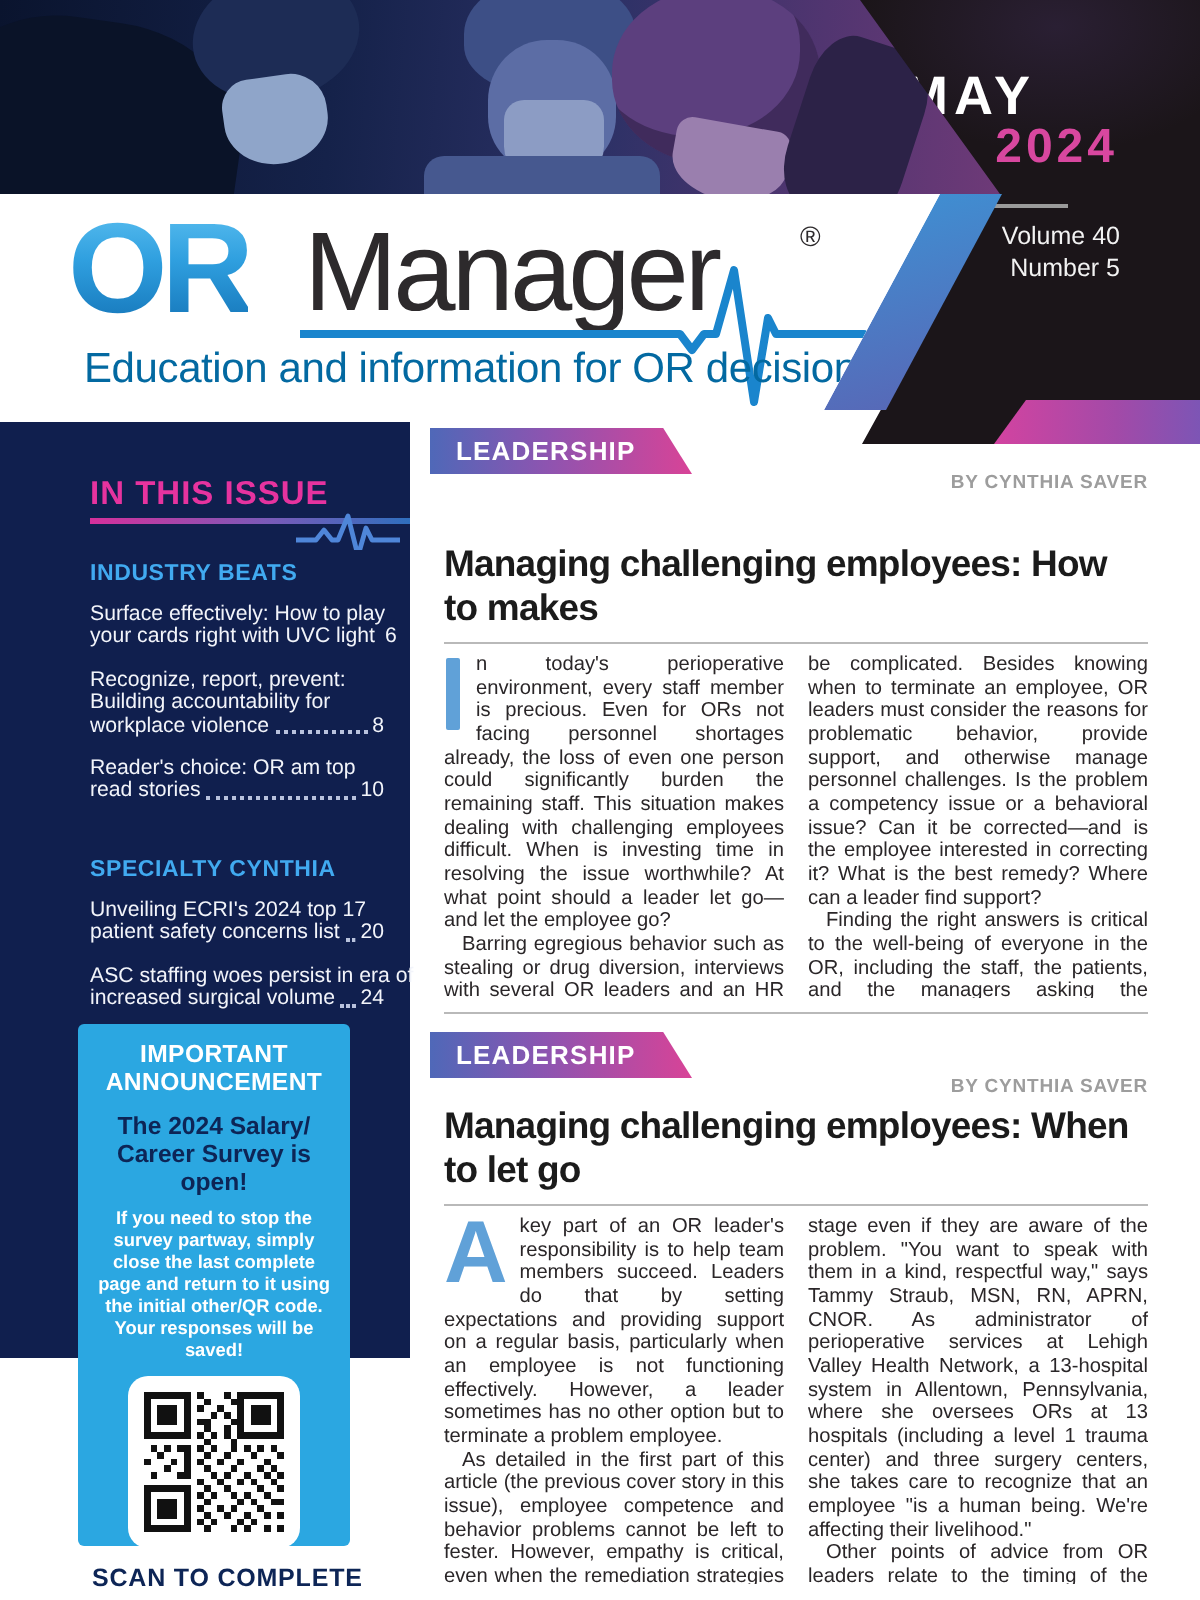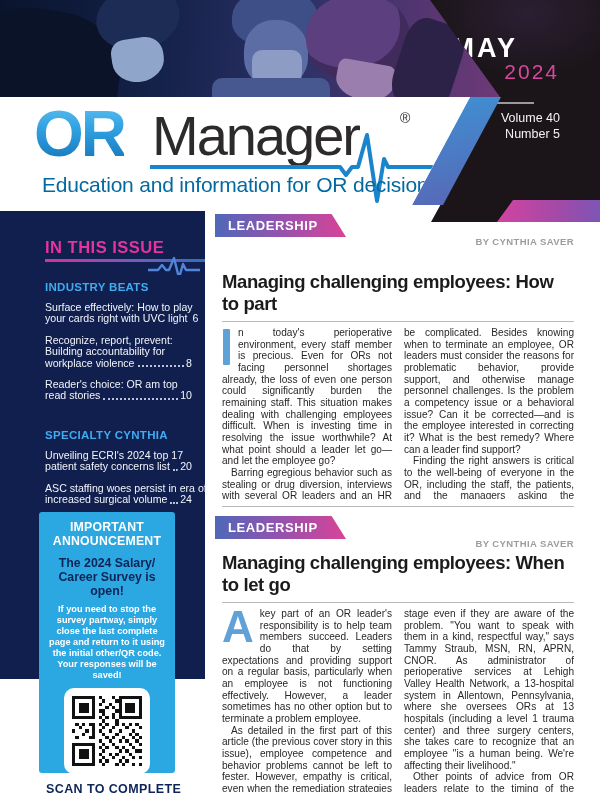--- a/index.html
+++ b/index.html
@@ -22,21 +22,21 @@
   .fig-right-mask{left:336px;top:62px;width:58px;height:38px;background:#9a7fae;border-radius:8px 8px 50% 50%;transform:rotate(10deg);}
   .fig-right-arm{left:398px;top:20px;width:60px;height:90px;background:#2c2247;border-radius:30%;transform:rotate(18deg);}
 
   .black-panel{position:absolute;top:0;left:0;width:600px;height:222px;
     background:
       radial-gradient(140px 90px at 88% 6%, rgba(70,50,100,.35), rgba(0,0,0,0) 70%),
       linear-gradient(115deg, rgba(96,26,66,.55) 0%, rgba(40,16,32,.25) 22%, rgba(0,0,0,0) 40%),
       #1b1519;
     clip-path:polygon(430px 0,600px 0,600px 222px,431px 222px,500px 97px);}
   .panel-month{position:absolute;top:33px;right:82px;font-size:27px;font-weight:700;color:#ffffff;letter-spacing:3px;}
-  .panel-year{position:absolute;top:60px;right:41px;font-size:21px;font-weight:400;color:#d8479f;letter-spacing:2px;}
+  .panel-year{position:absolute;top:60px;right:41px;font-size:24px;font-weight:700;color:#d8479f;letter-spacing:2px;}
   .panel-divider{position:absolute;top:102px;right:66px;width:38px;height:2px;background:#9a9a9a;}
   .panel-volume{position:absolute;top:111px;right:40px;font-size:12.5px;color:#f2f2f2;}
   .panel-number{position:absolute;top:127px;right:40px;font-size:12.5px;color:#f2f2f2;}
 
   .blue-band{position:absolute;top:97px;left:0;width:600px;height:108px;
     background:linear-gradient(165deg,#47b5ea 10%,#3f8fd2 45%,#5a64b4 90%);
     clip-path:polygon(470px 0,501px 0,443px 108px,412px 108px);}
 
   .banner{position:absolute;top:97px;left:0;width:600px;height:108px;background:#ffffff;
     clip-path:polygon(0 0,470px 0,412px 108px,0 108px);}
@@ -228,21 +228,21 @@
     </div>
   </aside>
 
   <main class="content">
 
     <article>
       <div class="kicker">LEADERSHIP</div>
       <div class="byline">BY CYNTHIA SAVER</div>
       <h1 class="headline" style="margin-bottom:0;margin-top:24px;">
         <div>Managing challenging employees: How</div>
-        <div>to part</div>
+        <div>to makes</div>
       </h1>
       <div class="head-rule"></div>
       <div class="cols a1-cols">
         <div class="col">
           <p><span class="dropcap-bar">I</span><span>n today's perioperative environment, every staff member is precious. Even for ORs not facing personnel shortages already, the loss of even one person could significantly burden the remaining staff. This situation makes dealing with challenging employees difficult. When is investing time in resolving the issue worthwhile? At what point should a leader let go—and let the employee go?</span></p>
           <p class="indent"><span>Barring egregious behavior such as stealing or drug diversion, interviews with several OR leaders and an HR expert indicate that these decisions can</span></p>
         </div>
         <div class="col">
           <p><span>be complicated. Besides knowing when to terminate an employee, OR leaders must consider the reasons for problematic behavior, provide support, and otherwise manage personnel challenges. Is the problem a competency issue or a behavioral issue? Can it be corrected—and is the employee interested in correcting it? What is the best remedy? Where can a leader find support?</span></p>
           <p class="indent"><span>Finding the right answers is critical to the well-being of everyone in the OR, including the staff, the patients, and the managers asking the questions.</span></p>

